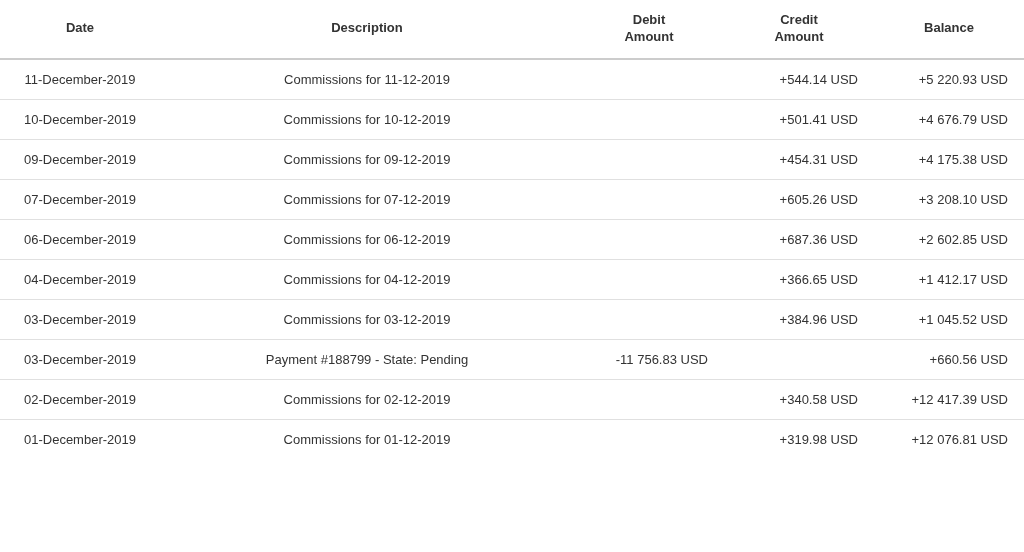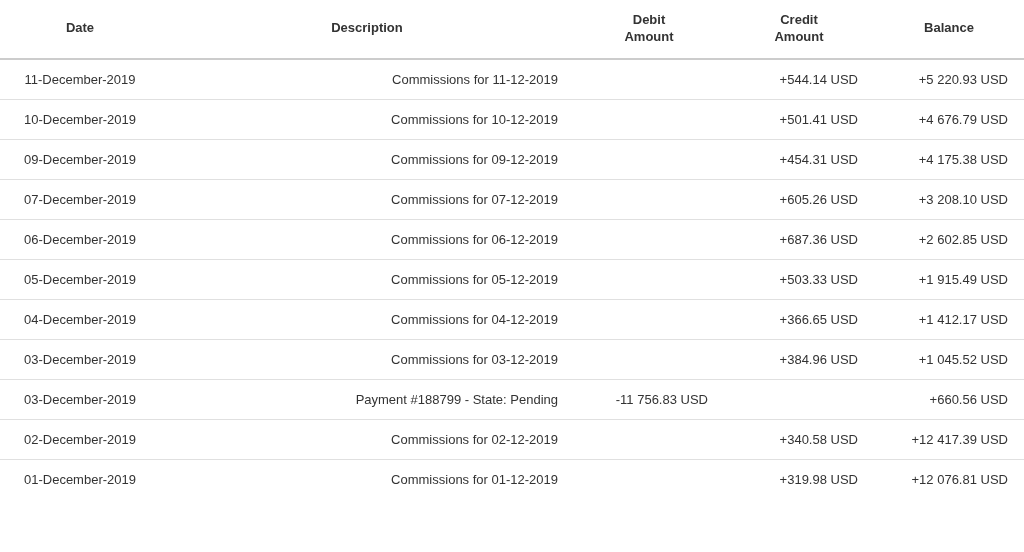--- a/index.html
+++ b/index.html
@@ -55,21 +55,21 @@
       font-size: 13px;
       color: #333;
     }
 
     .col-date {
       width: 160px;
       text-align: center;
     }
 
     .col-description {
-      text-align: right;
+      text-align: center;
     }
 
     .col-debit {
       width: 150px;
       text-align: right;
     }
 
     .col-credit {
       width: 150px;
       text-align: right;
@@ -129,27 +129,20 @@
         <td class="col-balance">+3 208.10 USD</td>
       </tr>
       <tr>
         <td class="col-date">06-December-2019</td>
         <td class="col-description">Commissions for 06-12-2019</td>
         <td class="col-debit"></td>
         <td class="col-credit">+687.36 USD</td>
         <td class="col-balance">+2 602.85 USD</td>
       </tr>
       <tr>
-        <td class="col-date">05-December-2019</td>
-        <td class="col-description">Commissions for 05-12-2019</td>
-        <td class="col-debit"></td>
-        <td class="col-credit">+503.33 USD</td>
-        <td class="col-balance">+1 915.49 USD</td>
-      </tr>
-      <tr>
         <td class="col-date">04-December-2019</td>
         <td class="col-description">Commissions for 04-12-2019</td>
         <td class="col-debit"></td>
         <td class="col-credit">+366.65 USD</td>
         <td class="col-balance">+1 412.17 USD</td>
       </tr>
       <tr>
         <td class="col-date">03-December-2019</td>
         <td class="col-description">Commissions for 03-12-2019</td>
         <td class="col-debit"></td>

